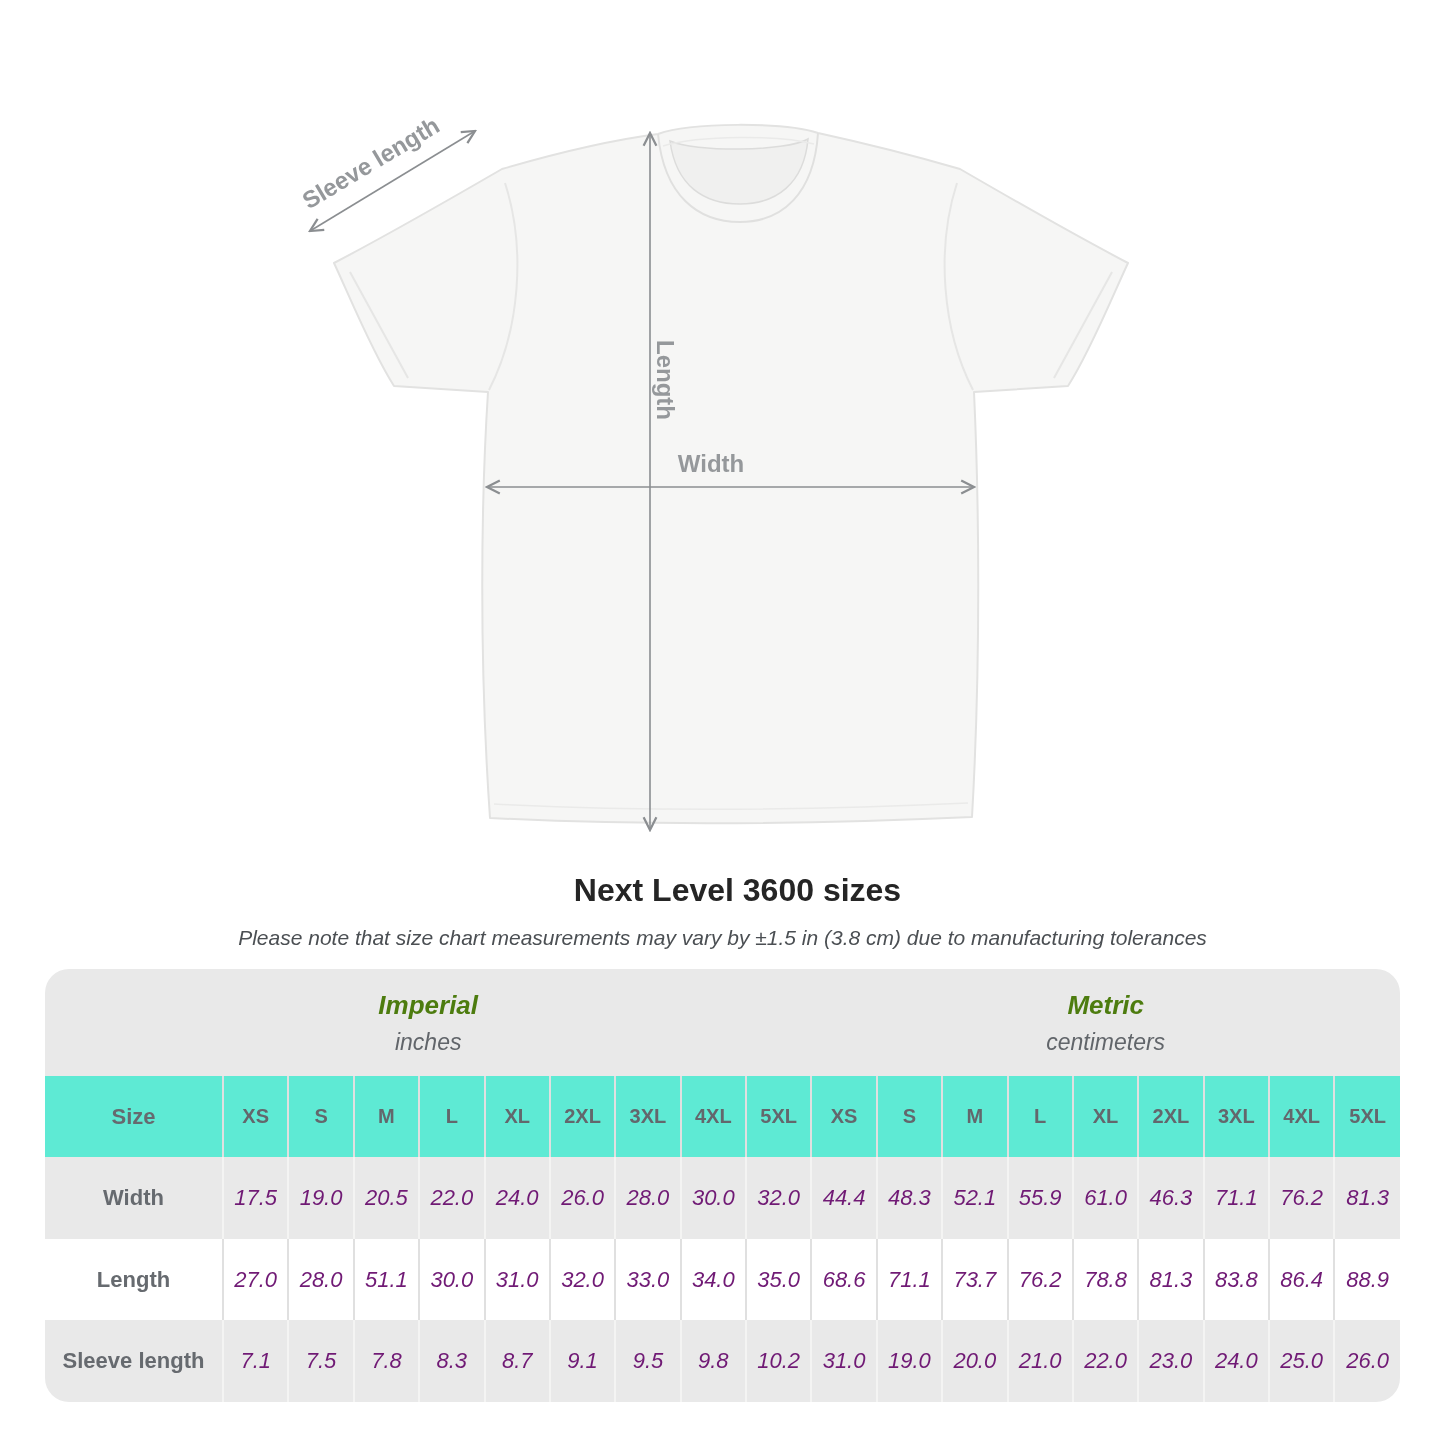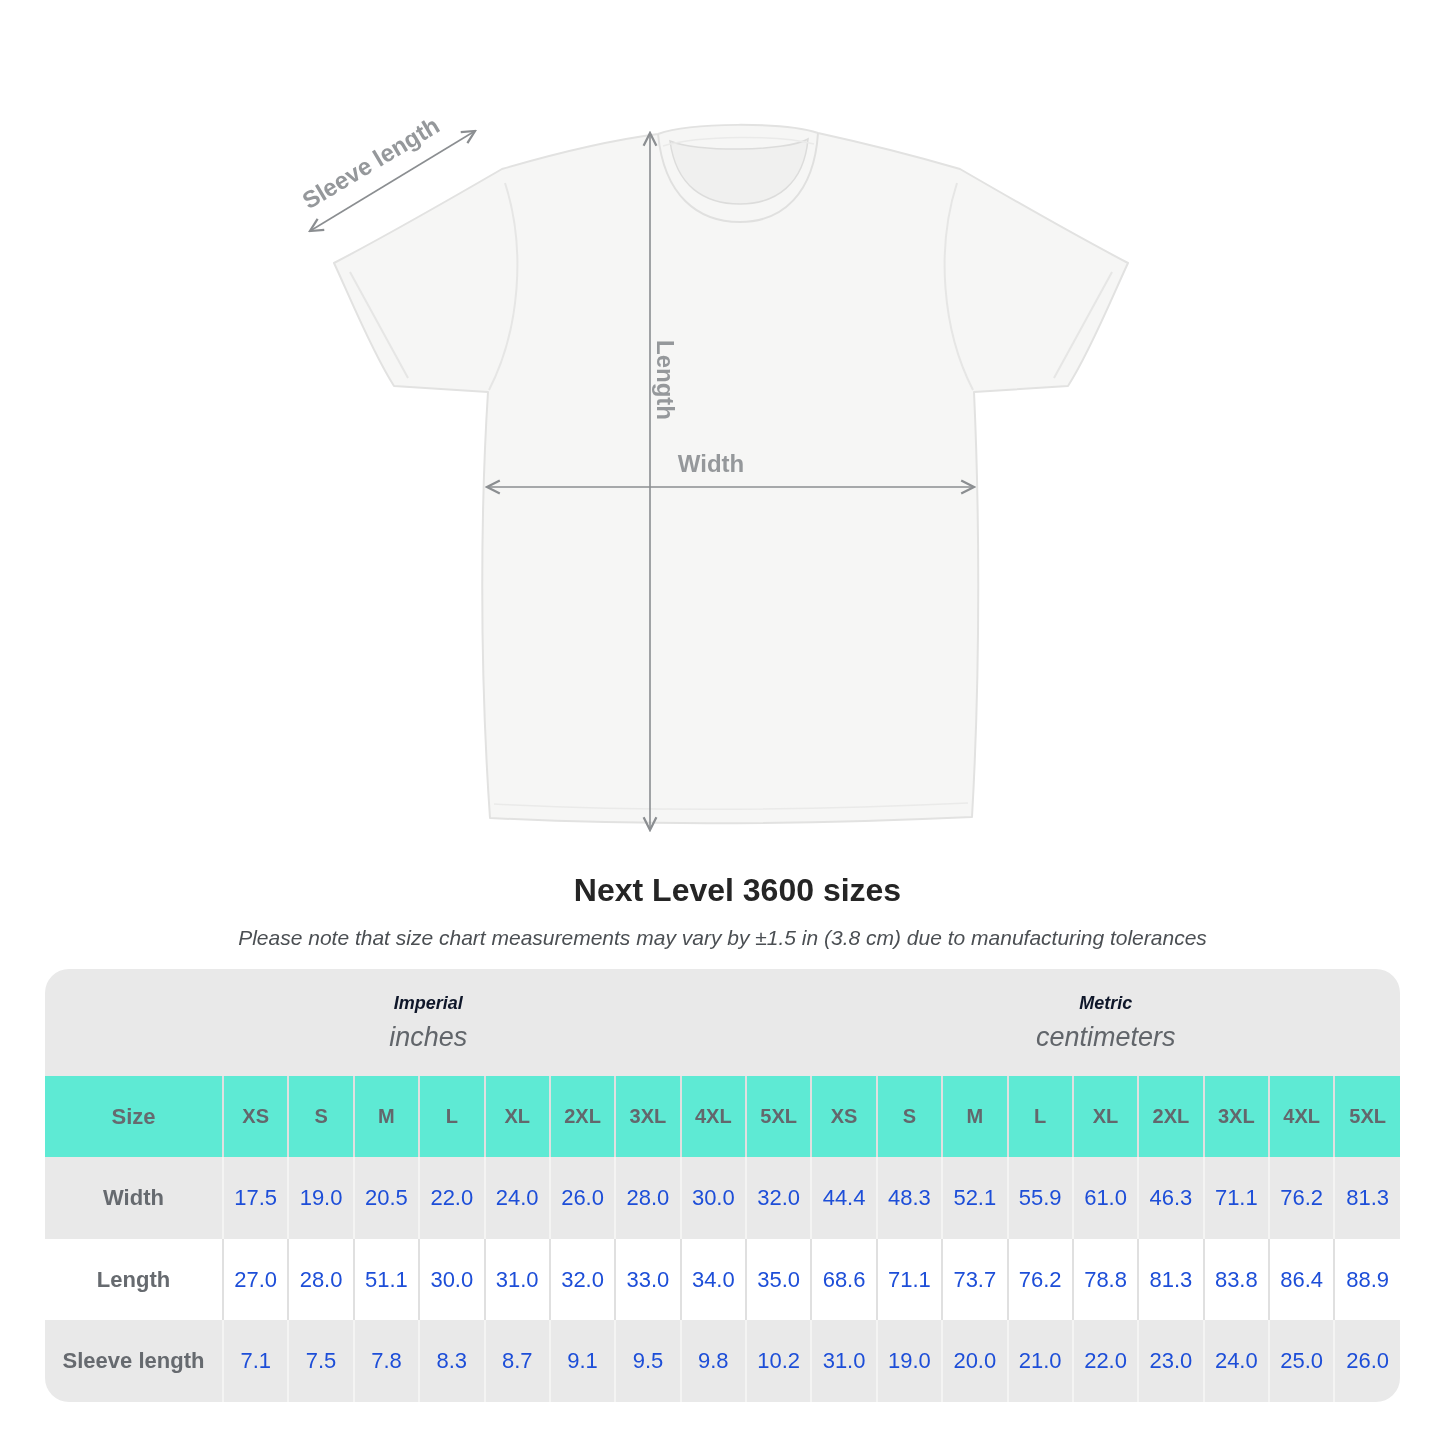--- a/index.html
+++ b/index.html
@@ -29,26 +29,26 @@
   .table-wrap{
     position:absolute;left:45px;top:969px;width:1355px;
     border-radius:24px;overflow:hidden;background:#ffffff;
   }
   table.size-table{
     width:100%;border-collapse:collapse;table-layout:fixed;
     font-family:"Liberation Sans",sans-serif;
   }
   .size-table td{padding:0;margin:0;vertical-align:middle;text-align:center;}
   tr.band td{background:#e9e9e9;height:107px;}
-  .g-name{font-size:18px;font-weight:bold;font-style:italic;color:#0f172a;}
-  .g-unit{font-size:27px;font-style:italic;color:#61656a;margin-top:8px;}
+  .g-name{font-size:26px;font-weight:bold;font-style:italic;color:#4d7c0f;}
+  .g-unit{font-size:23px;font-style:italic;color:#61656a;margin-top:8px;}
   tr.sizes td{height:81px;background:#5eead4;}
   td.rowlabel{font-size:22px;font-weight:bold;color:#666a6f;}
   td.sizehead{font-size:20px;font-weight:bold;color:#63676c;border-left:2px solid #e0e0e0;}
-  td.val{font-size:22px;color:#1d4ed8;border-left:2px solid #e0e0e0;}
+  td.val{font-size:22px;color:#701a75;border-left:2px solid #e0e0e0;font-style:italic;}
   tr.row-gray td{background:#e9e9e9;height:82px;}
   tr.row-gray td.val{border-left-color:#f4f4f3;}
   tr.row-white td{background:#ffffff;height:81px;}
 </style>
 </head>
 <body>
 
 <div class="page">
 
   <svg class="diagram-svg" width="1445" height="880" viewBox="0 0 1445 880">

